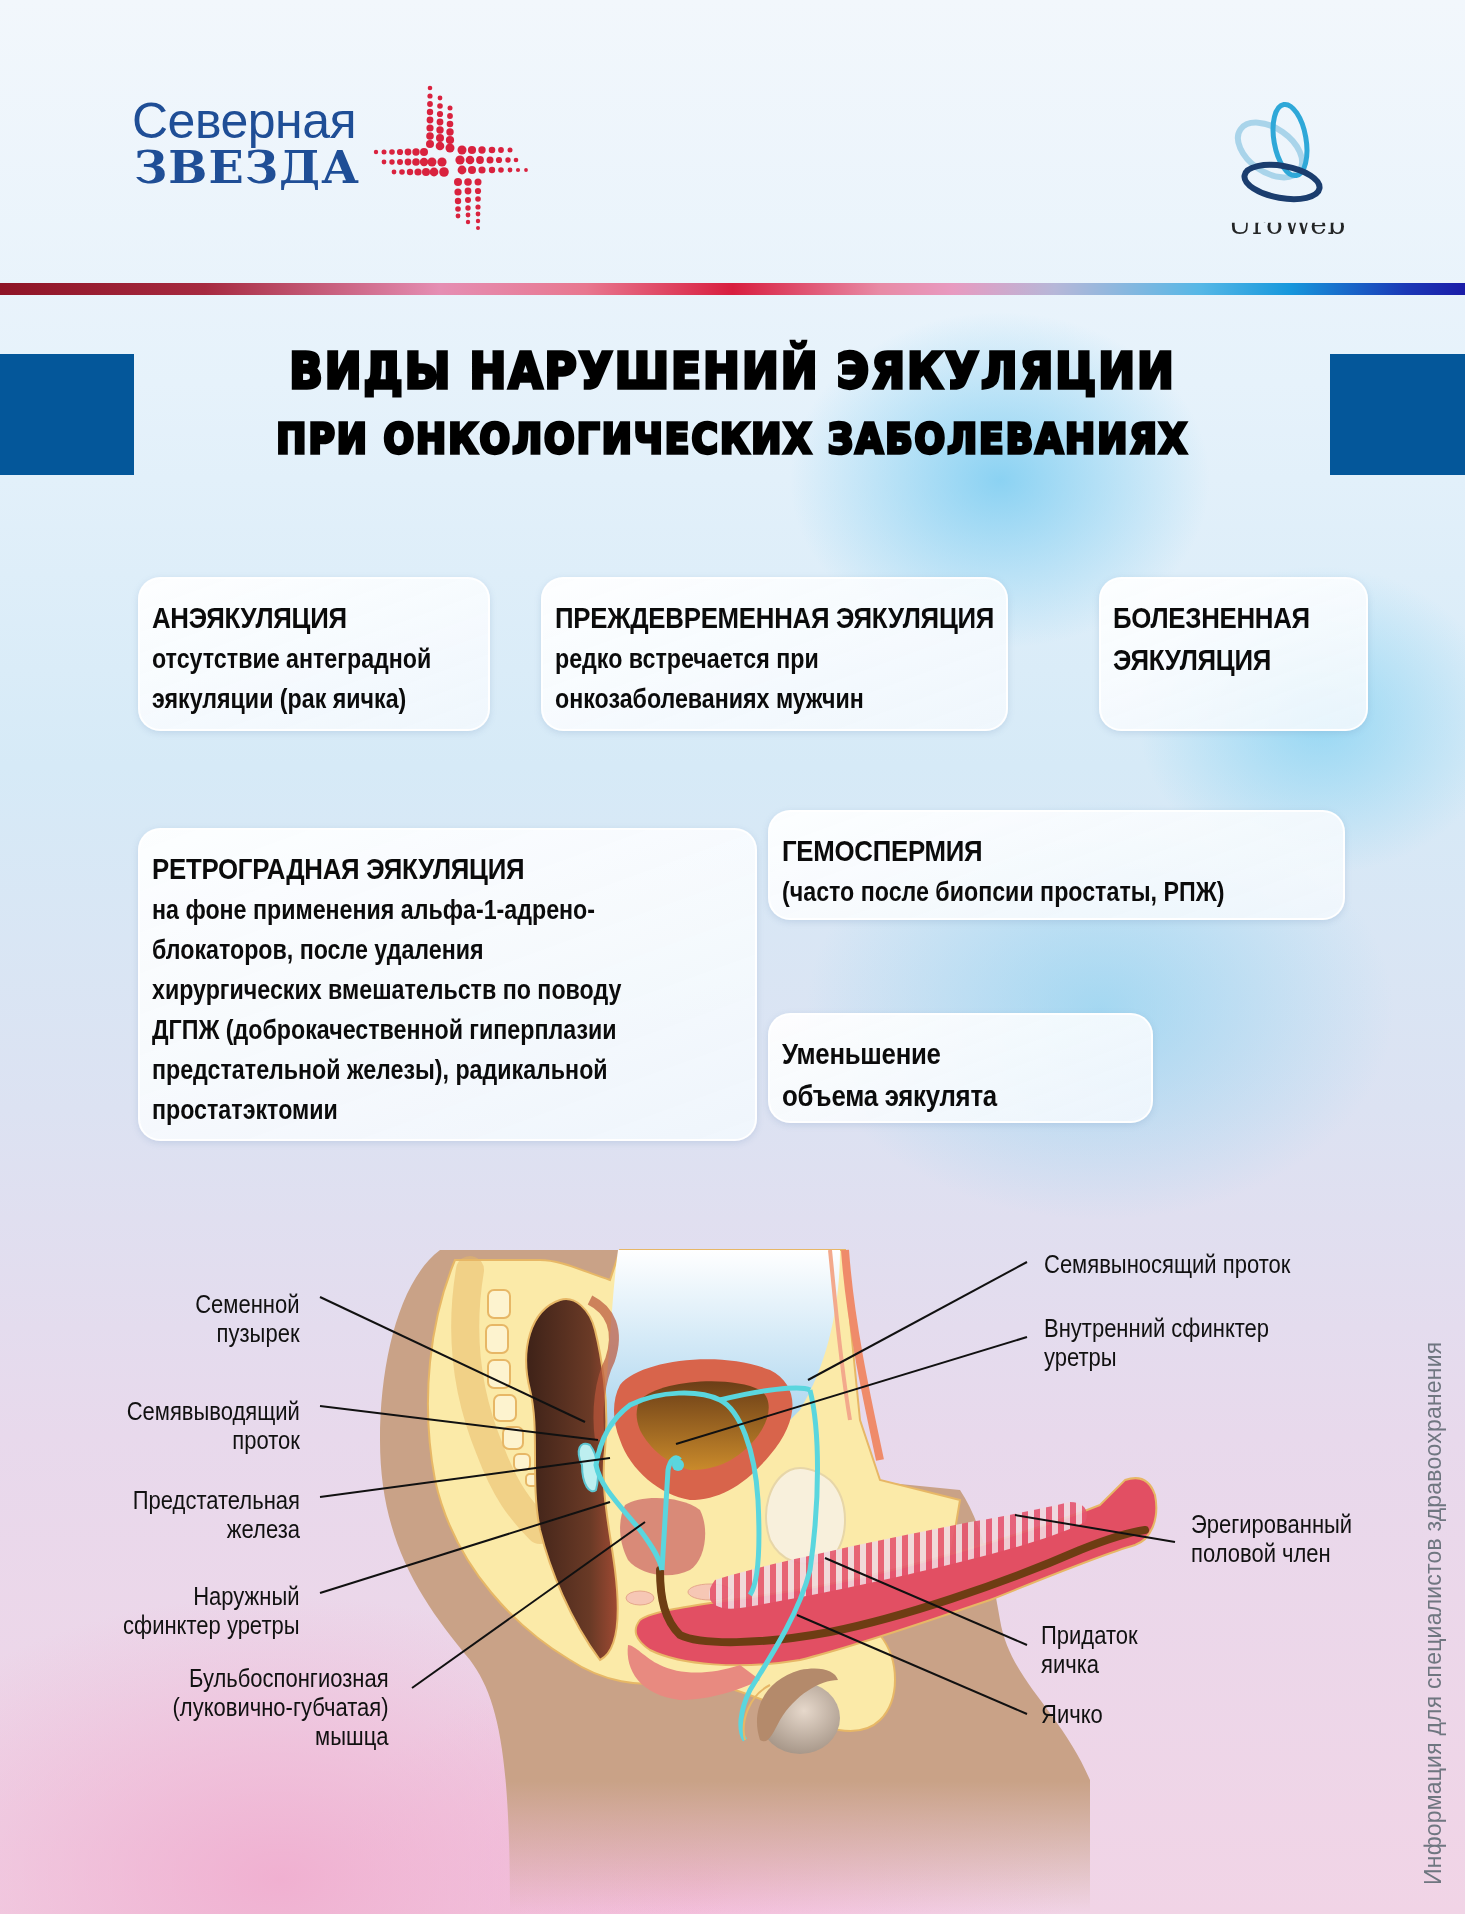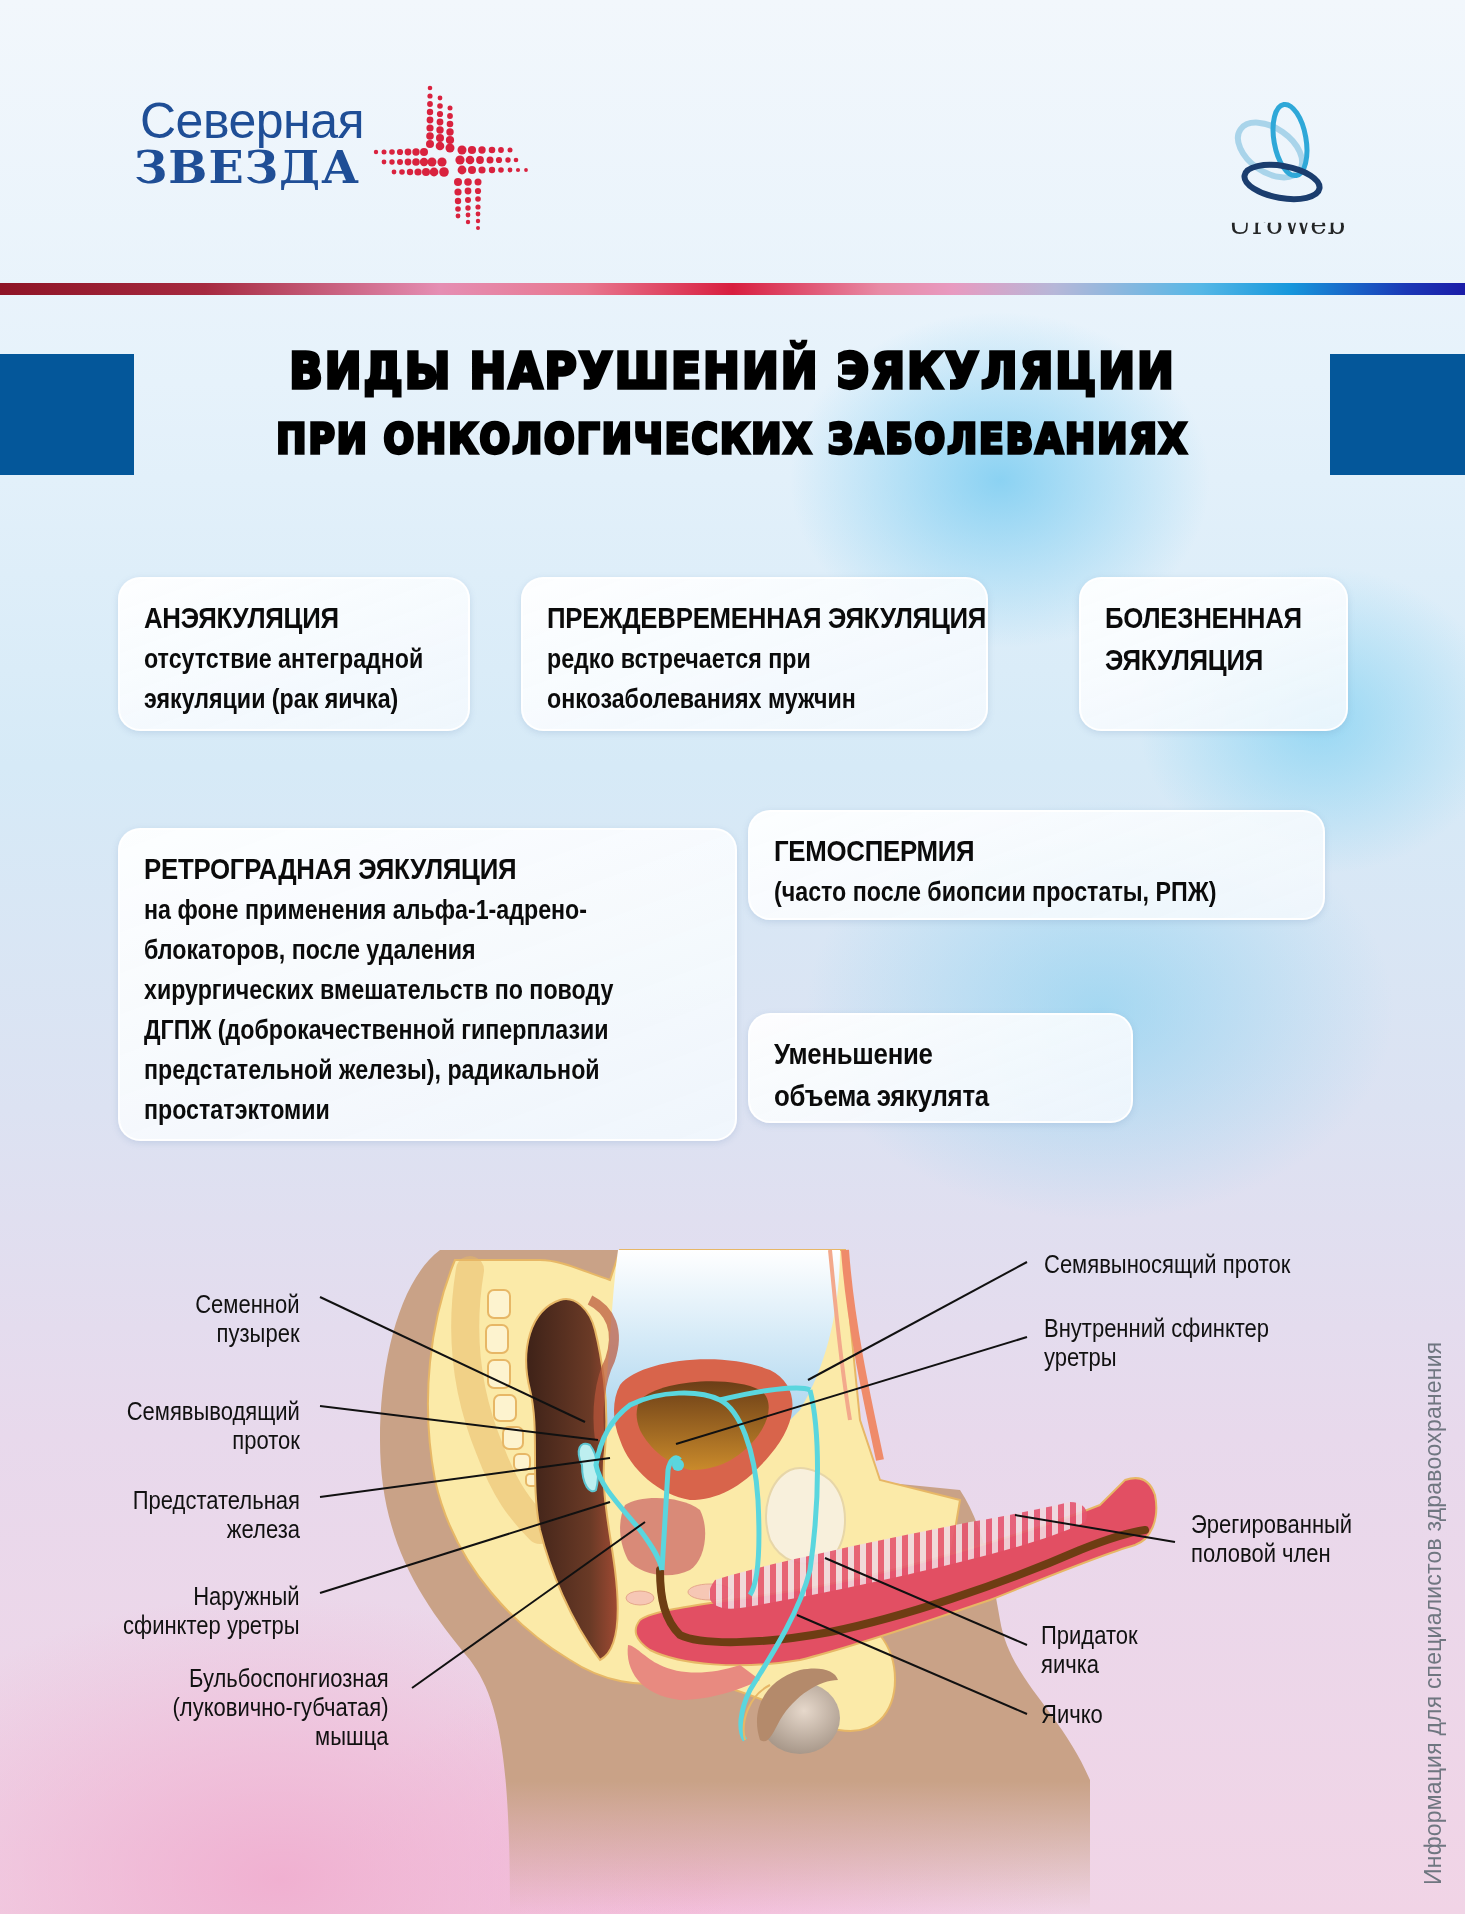--- a/index.html
+++ b/index.html
@@ -12,21 +12,21 @@
       radial-gradient(ellipse 300px 240px at 1000px 480px, rgba(110,200,240,0.75), rgba(110,200,240,0) 70%),
       radial-gradient(ellipse 260px 220px at 1320px 720px, rgba(100,200,240,0.55), rgba(100,200,240,0) 70%),
       radial-gradient(ellipse 600px 380px at 280px 1880px, rgba(240,170,205,0.85), rgba(240,170,205,0) 75%),
       radial-gradient(ellipse 500px 300px at 700px 1880px, rgba(245,180,215,0.7), rgba(245,180,215,0) 75%),
       linear-gradient(180deg, #f2f7fc 0%, #e6f2fb 20%, #d6eaf7 40%, #dce2f2 58%, #e8d9ec 75%, #f1d4e6 100%);
   }
   .abs { position: absolute; }
 
   
   .logo-left { left: 132px; top: 92px; width: 400px; height: 150px; }
-  .logo-line1 { position: absolute; left: 8px; top: 0; font-size: 50px; color: #1f4e96; letter-spacing: -0.5px; font-family: "Liberation Sans", sans-serif; text-align: right; }
+  .logo-line1 { position: absolute; left: 0; top: 0; font-size: 50px; color: #1f4e96; letter-spacing: -0.5px; font-family: "Liberation Sans", sans-serif; text-align: right; }
   .logo-line2 { position: absolute; left: 2px; top: 50px; font-size: 44px; font-weight: 900; color: #1f4e96; font-family: "DejaVu Serif", serif; letter-spacing: 1px; transform: scaleX(1.05); transform-origin: left; }
   .logo-cross { position: absolute; left: 238px; top: -10px; }
 
   
   .logo-right { left: 1220px; top: 100px; width: 120px; height: 140px; }
   .uroweb-text { position: absolute; left: 8px; top: 108px; font-family: "DejaVu Serif", serif; font-size: 28px; color: #000000; letter-spacing: 0.5px; clip-path: inset(45% 0 0 0); opacity: 0.85; }
 
   
   .stripe { left: 0; top: 283px; width: 1465px; height: 12px;
     background: linear-gradient(90deg, #8e1426 0%, #a62a40 14%, #e58eb3 30%, #e8778f 40%, #d81e3f 50%, #e88aa5 60%, #e89ac0 65%, #b6b7d8 72%, #55b7e6 82%, #1798dc 88%, #1a38b6 96%, #1a1ca8 100%); }
@@ -44,23 +44,24 @@
   .title1 { top: 345px; font-size: 44px; letter-spacing: 2px; transform: scaleY(1.15); }
   .title2 { top: 418px; font-size: 36px; letter-spacing: 2px; transform: scaleY(1.15); }
 
   
   .card {
     position: absolute;
     background: linear-gradient(160deg, rgba(255,255,255,0.93), rgba(242,248,253,0.88));
     border: 2px solid rgba(255,255,255,0.95);
     border-radius: 22px;
     box-shadow: 0 2px 6px rgba(120,150,190,0.25);
-    padding: 18px 24px;
+    padding: 18px 12px;
     color: #0b0b0b;
     font-family: "Liberation Sans", sans-serif;
+    margin-left: 20px;
   }
   .card .h { font-weight: 700; font-size: 30px; letter-spacing: -0.3px; line-height: 42px; transform: scaleX(0.86); transform-origin: left; white-space: nowrap; }
   .card .t { font-weight: 700; font-size: 27px; line-height: 40px; transform: scaleX(0.86); transform-origin: left; white-space: nowrap; }
 
   .c1 { left: 118px; top: 577px; width: 352px; height: 154px; }
   .c2 { left: 521px; top: 577px; width: 467px; height: 154px; }
   .c3 { left: 1079px; top: 577px; width: 269px; height: 154px; }
   .c4 { left: 118px; top: 828px; width: 619px; height: 313px; }
   .c5 { left: 748px; top: 810px; width: 577px; height: 110px; }
   .c6 { left: 748px; top: 1013px; width: 385px; height: 110px; }

